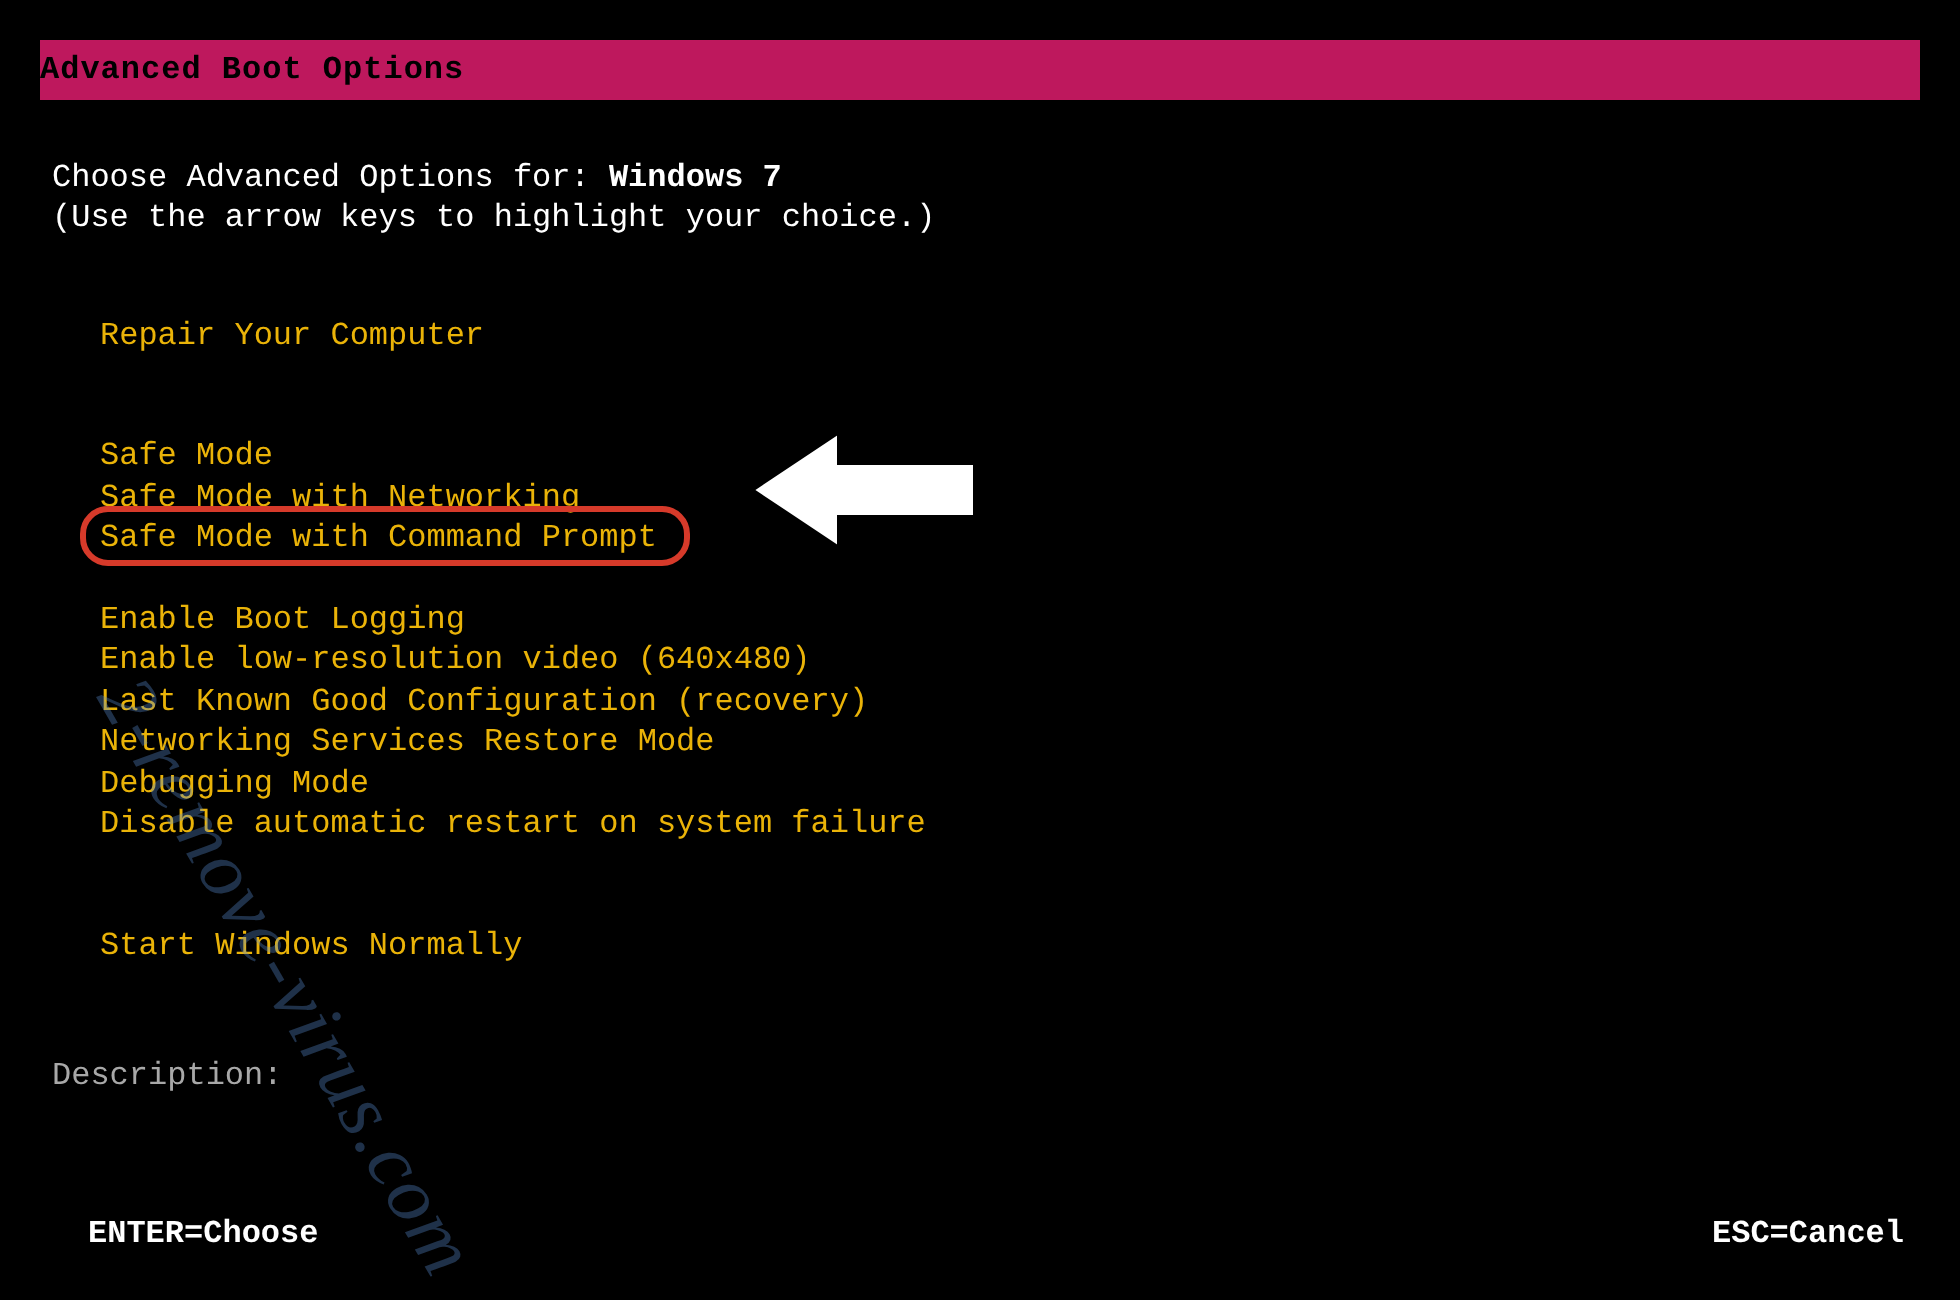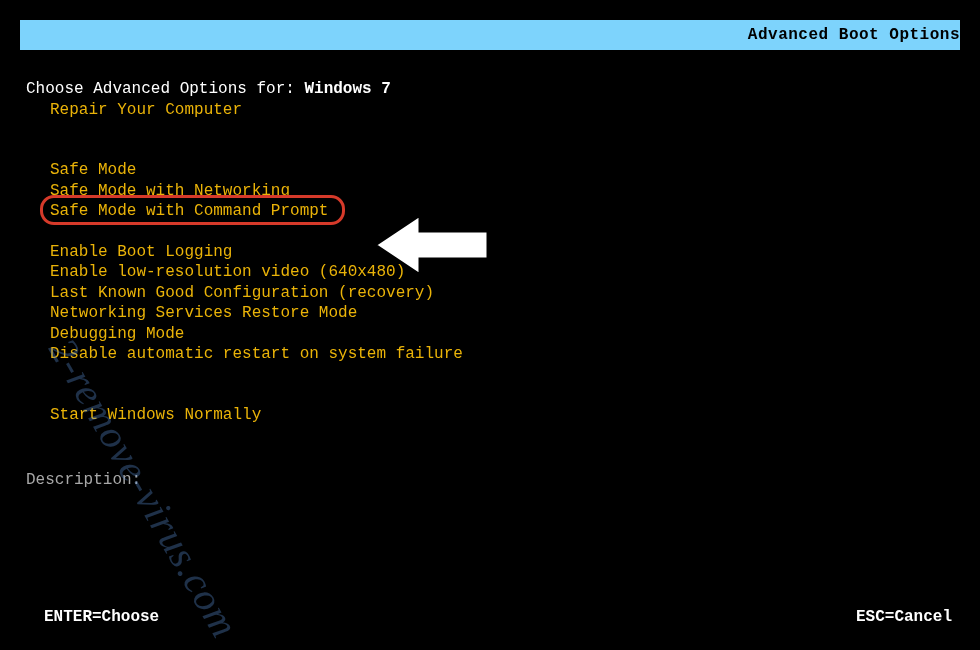--- a/index.html
+++ b/index.html
@@ -11,23 +11,23 @@
       width: 980px;
       height: 650px;
       background: #000;
       font-family: 'Courier New', Consolas, monospace;
       font-size: 16px;
       color: #fff;
       overflow: hidden;
       position: relative;
     }
     .titlebar {
-      background: #7dd3fc;
+      background: #be185d;
       color: #000;
-      text-align: right;
+      text-align: left;
       font-weight: bold;
       padding: 6px 0;
       margin: 20px 20px 0 20px;
       letter-spacing: 0.5px;
     }
     .content {
       padding: 30px 26px 0 26px;
     }
     .intro-line1 {
       margin-bottom: 2px;
@@ -112,20 +112,21 @@
 
 <div class="titlebar">
   <span>Advanced Boot Options</span>
 </div>
 
 <div class="content">
 
   <div class="intro-line1">
     <span>Choose Advanced Options for: </span><span class="os">Windows 7</span>
   </div>
+  <div class="intro-line2">(Use the arrow keys to highlight your choice.)</div>
 
   <div class="menu-group">
     <div><span class="menu-item">Repair Your Computer</span></div>
     <div class="sep"></div>
     <div class="sep"></div>
     <div><span class="menu-item">Safe Mode</span></div>
     <div><span class="menu-item">Safe Mode with Networking</span></div>
     <div class="highlight-row">
       <span class="menu-item">Safe Mode with Command Prompt</span>
       <div class="highlight-pill"></div>

